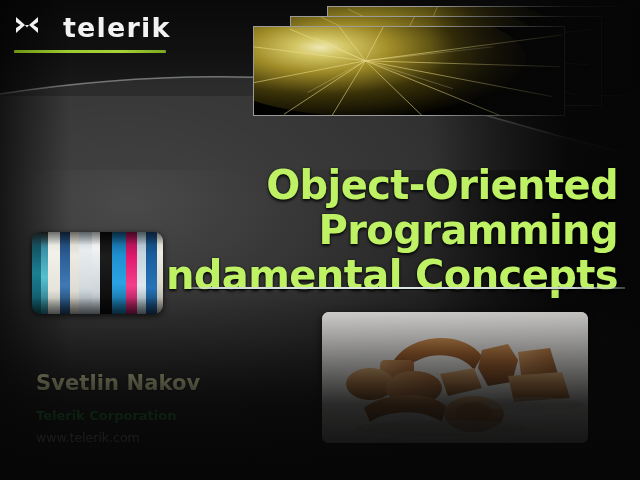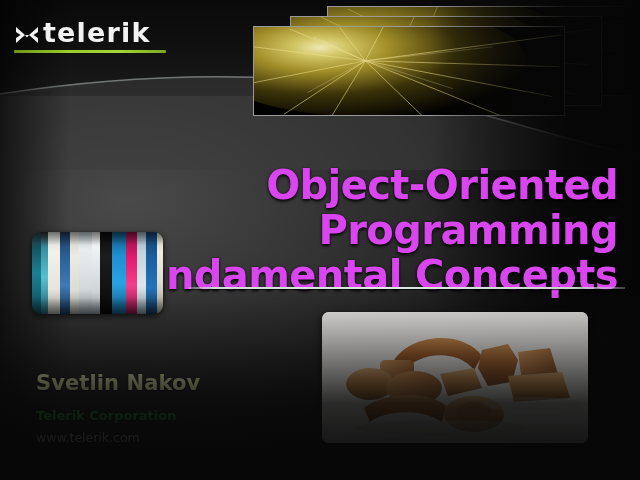--- a/index.html
+++ b/index.html
@@ -42,21 +42,21 @@
   }
 
   
   .swoosh { position:absolute; left:0; top:60px; width:640px; height:110px; }
 
   
   .logo-wrap {
     position:absolute; left:14px; top:14px;
     width:160px; height:46px;
   }
-  .logo-row { display:flex; align-items:flex-end; height:32px; }
+  .logo-row { display:flex; align-items:flex-start; height:32px;gap:20px; }
   .logo-mark { width:26px; height:22px; margin-right:3px; flex:0 0 auto; }
   .logo-text {
     color:#f2f2f2;
     font-size:27px;
     font-weight:700;
     letter-spacing:1.2px;
     line-height:1;
     font-family:"DejaVu Sans", sans-serif;
   }
   .logo-rule {
@@ -77,21 +77,21 @@
   .frame-3 { left:74px; top:0px;  width:312px; height:90px; }
   .frame-2 { left:37px; top:10px; width:312px; height:90px; }
   .frame-1 { left:0px;  top:20px; width:312px; height:90px; }
 
   .burst { position:absolute; inset:0; background:#020200; }
 
   
   .title {
     position:absolute; left:22px; top:163px; width:596px;
     text-align:right;
-    color:#d946ef;
+    color:#bef264;
     font-family:"DejaVu Sans", sans-serif;
     font-weight:700;
     font-size:40px;
     line-height:45px;
     letter-spacing:-0.6px;
     text-shadow:0 2px 3px rgba(0,0,0,0.85), 0 0 2px rgba(0,0,0,0.6);
   }
   .title .l1 { display:block; }
   .title .l2 { display:block; }
 

